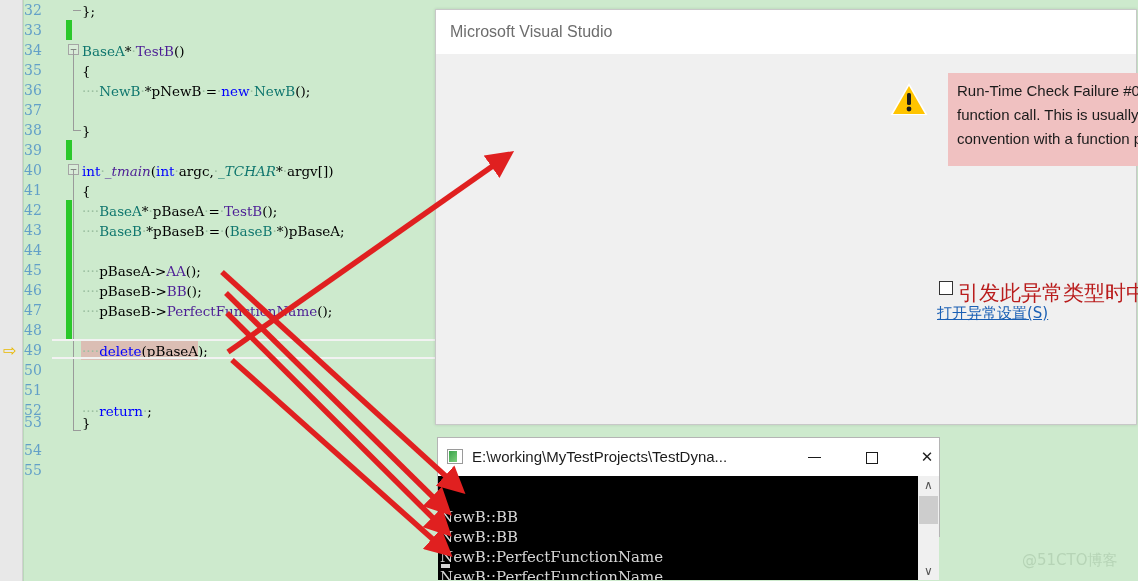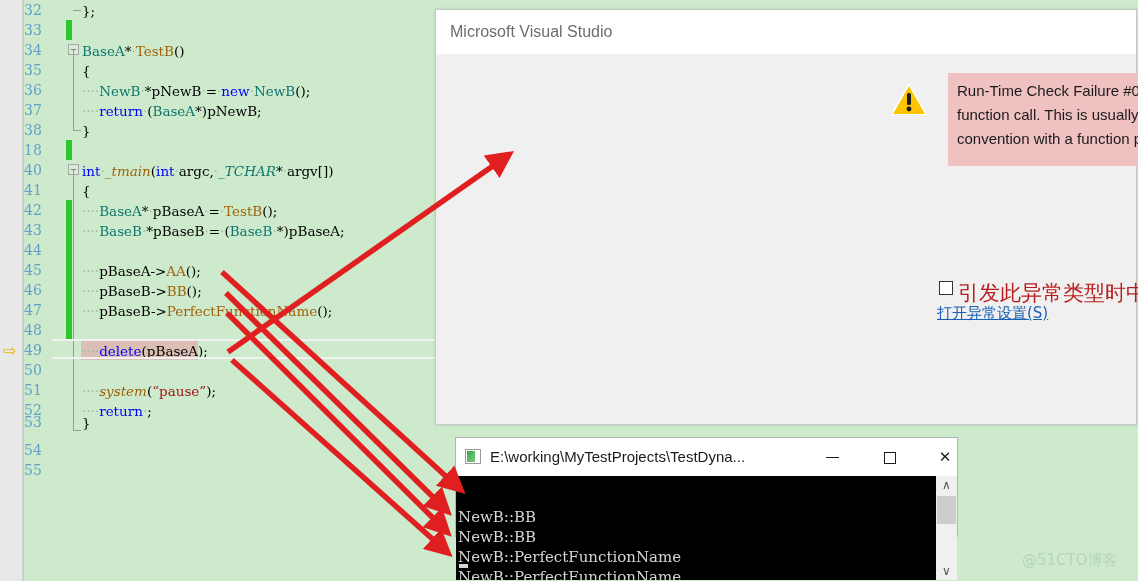--- a/index.html
+++ b/index.html
@@ -66,21 +66,21 @@
   }
   .changebar.saved { background: #2ac82a; }
   .ctext {
     position: absolute;
     left: 58px; top: 1px;
     white-space: pre;
     color: #000000;
   }
   .kw   { color: #0000ff; }
   .type { color: #0f766e; }
-  .fn   { color: #a16207; }
+  .fn   { color: #4c1d95; }
   .str  { color: #a31515; }
   .op   { color: #000000; }
   .ws   { color: #9bbfa0; }
   .ital { font-style: italic; }
 
   
   .fold {
     position: absolute;
     left: 44px; top: 4px;
     width: 11px; height: 11px;
@@ -202,21 +202,21 @@
     color: #1a5fb4;
     text-decoration: underline;
     font-family: "DejaVu Sans", sans-serif;
     white-space: nowrap;
     cursor: pointer;
   }
 
   
   #console-window {
     position: absolute;
-    left: 455px; top: 437px;
+    left: 437px; top: 437px;
     width: 503px; height: 100px;
     background: #ffffff;
     border: 1px solid #b4b4b4;
     box-sizing: border-box;
   }
   #console-titlebar {
     position: absolute;
     left: 0; top: 0;
     width: 100%; height: 38px;
     background: #ffffff;
@@ -342,35 +342,35 @@
       <div id="exec-arrow" style="top: 343px;">⇨</div>
     </div>
   <div id="editor-left-edge"></div>
   <div id="code-area">
       <div id="delete-highlight" style="top: 340px;"></div>
       <div class="code-line" style="top: 0px;"><span class="lnum">32</span><span class="ctext"><span class="op">};</span></span></div>
       <div class="code-line" style="top: 20px;"><span class="lnum">33</span><span class="changebar saved"></span><span class="ctext"></span></div>
       <div class="code-line" style="top: 40px;"><span class="lnum">34</span><span class="ctext"><span class="type">BaseA</span><span class="op">*</span><span class="ws">·</span><span class="fn">TestB</span><span class="op">()</span></span></div>
       <div class="code-line" style="top: 60px;"><span class="lnum">35</span><span class="ctext"><span class="op">{</span></span></div>
       <div class="code-line" style="top: 80px;"><span class="lnum">36</span><span class="ctext"><span class="ws">····</span><span class="type">NewB</span><span class="ws">·</span><span class="op">*</span><span class="op">pNewB</span><span class="ws">·</span><span class="op">=</span><span class="ws">·</span><span class="kw">new</span><span class="ws">·</span><span class="type">NewB</span><span class="op">();</span></span></div>
-      <div class="code-line" style="top: 100px;"><span class="lnum">37</span><span class="ctext"><span class="ws">····</span><span class="kw">return</span><span class="ws">·</span><span class="op">(</span><span class="type">BaseA</span><span class="op">*)</span><span class="op">pNewB</span><span class="op">;</span></span></div>
+      <div class="code-line" style="top: 100px;"><span class="lnum">37</span></div>
       <div class="code-line" style="top: 120px;"><span class="lnum">38</span><span class="ctext"><span class="op">}</span></span></div>
-      <div class="code-line" style="top: 140px;"><span class="lnum">18</span><span class="changebar saved"></span><span class="ctext"></span></div>
+      <div class="code-line" style="top: 140px;"><span class="lnum">39</span><span class="changebar saved"></span><span class="ctext"></span></div>
       <div class="code-line" style="top: 160px;"><span class="lnum">40</span><span class="ctext"><span class="kw">int</span><span class="ws">·</span><span class="fn ital">_tmain</span><span class="op">(</span><span class="kw">int</span><span class="ws">·</span><span class="op">argc</span><span class="op">,</span><span class="ws">·</span><span class="type ital">_TCHAR</span><span class="op">*</span><span class="ws">·</span><span class="op">argv</span><span class="op">[])</span></span></div>
       <div class="code-line" style="top: 180px;"><span class="lnum">41</span><span class="ctext"><span class="op">{</span></span></div>
       <div class="code-line" style="top: 200px;"><span class="lnum">42</span><span class="changebar saved"></span><span class="ctext"><span class="ws">····</span><span class="type">BaseA</span><span class="op">*</span><span class="ws">·</span><span class="op">pBaseA</span><span class="ws">·</span><span class="op">=</span><span class="ws">·</span><span class="fn">TestB</span><span class="op">();</span></span></div>
       <div class="code-line" style="top: 220px;"><span class="lnum">43</span><span class="changebar saved"></span><span class="ctext"><span class="ws">····</span><span class="type">BaseB</span><span class="ws">·</span><span class="op">*</span><span class="op">pBaseB</span><span class="ws">·</span><span class="op">=</span><span class="ws">·</span><span class="op">(</span><span class="type">BaseB</span><span class="ws">·</span><span class="op">*)</span><span class="op">pBaseA</span><span class="op">;</span></span></div>
       <div class="code-line" style="top: 240px;"><span class="lnum">44</span><span class="changebar saved"></span><span class="ctext"></span></div>
       <div class="code-line" style="top: 260px;"><span class="lnum">45</span><span class="changebar saved"></span><span class="ctext"><span class="ws">····</span><span class="op">pBaseA</span><span class="op">-&gt;</span><span class="fn">AA</span><span class="op">();</span></span></div>
       <div class="code-line" style="top: 280px;"><span class="lnum">46</span><span class="changebar saved"></span><span class="ctext"><span class="ws">····</span><span class="op">pBaseB</span><span class="op">-&gt;</span><span class="fn">BB</span><span class="op">();</span></span></div>
       <div class="code-line" style="top: 300px;"><span class="lnum">47</span><span class="changebar saved"></span><span class="ctext"><span class="ws">····</span><span class="op">pBaseB</span><span class="op">-&gt;</span><span class="fn">PerfectFunctionName</span><span class="op">();</span></span></div>
       <div class="code-line" style="top: 320px;"><span class="lnum">48</span><span class="changebar saved"></span><span class="ctext"></span></div>
       <div class="code-line" style="top: 340px;"><span class="lnum">49</span><span class="ctext"><span class="ws">····</span><span class="kw">delete</span><span class="op">(</span><span class="op">pBaseA</span><span class="op">);</span></span></div>
       <div class="code-line" style="top: 360px;"><span class="lnum">50</span><span class="ctext"></span></div>
-      <div class="code-line" style="top: 380px;"><span class="lnum">51</span><span class="ctext"><span class="ws">····</span><span class="fn ital">system</span><span class="op">(</span><span class="str">“pause”</span><span class="op">);</span></span></div>
+      <div class="code-line" style="top: 380px;"><span class="lnum">51</span></div>
       <div class="code-line" style="top: 400px;"><span class="lnum">52</span><span class="ctext"><span class="ws">····</span><span class="kw">return</span><span class="ws">·</span><span class="op">;</span></span></div>
       <div class="code-line" style="top: 412px;"><span class="lnum">53</span><span class="ctext"><span class="op">}</span></span></div>
       <div class="code-line" style="top: 440px;"><span class="lnum">54</span><span class="ctext"></span></div>
       <div class="code-line" style="top: 460px;"><span class="lnum">55</span><span class="ctext"></span></div>
       <div class="fold" style="top: 44px;">−</div>
       <div class="vbar" style="top: 50px; height: 80px;"></div>
       <div class="hbar" style="left: 49px; top: 130px;"></div>
       <div class="fold" style="top: 164px;">−</div>
       <div class="vbar" style="top: 170px; height: 260px;"></div>
       <div class="hbar" style="left: 49px; top: 430px;"></div>

